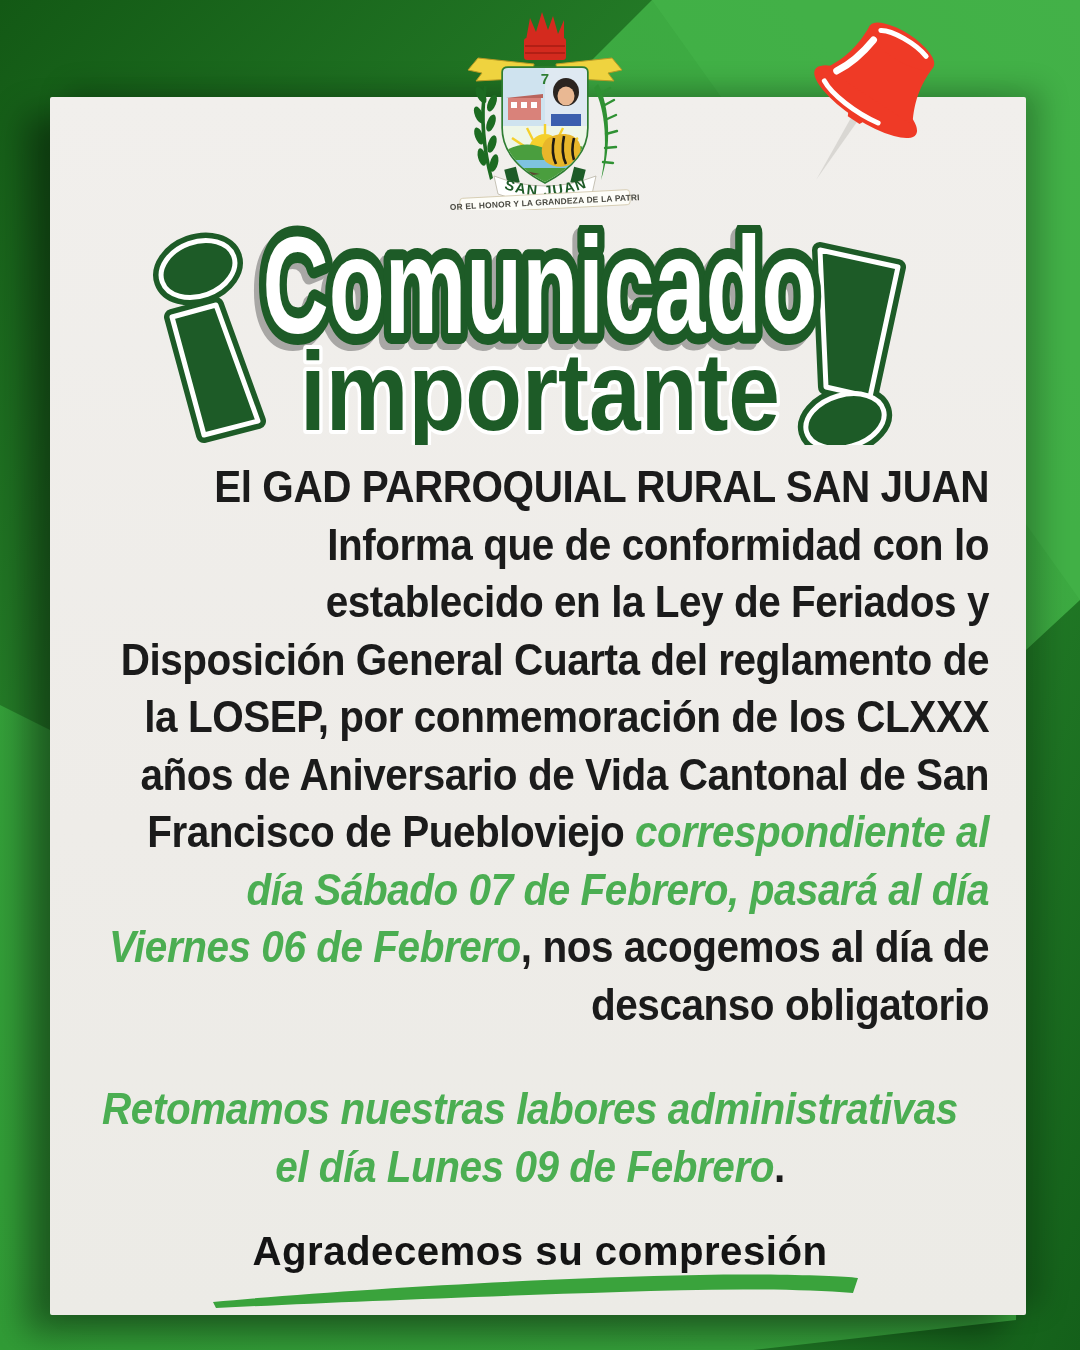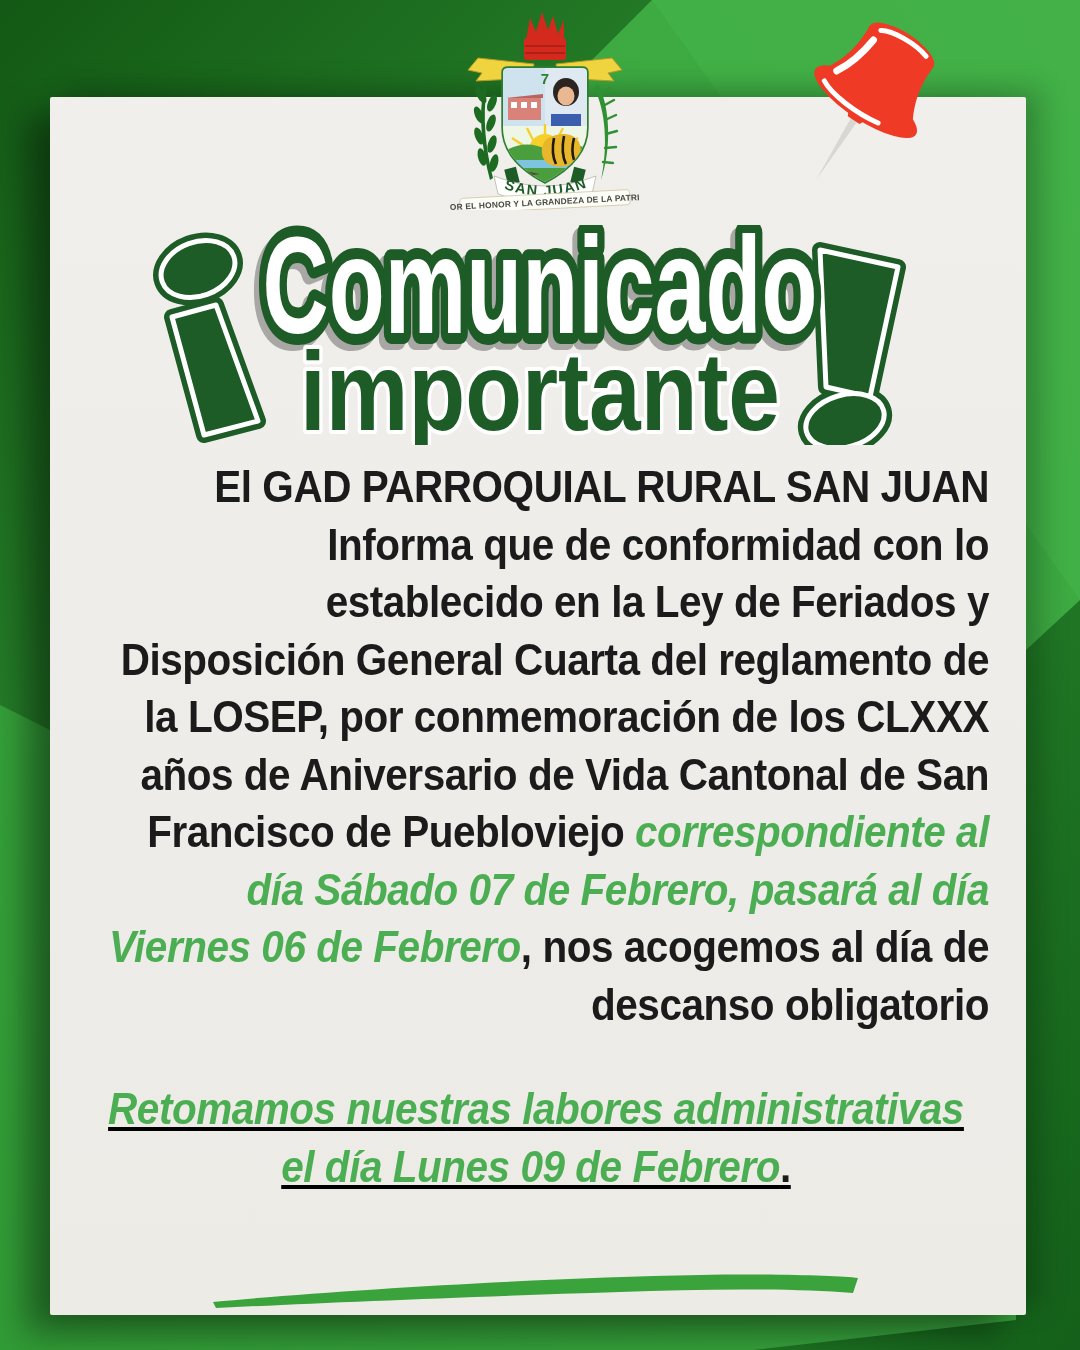--- a/index.html
+++ b/index.html
@@ -12,21 +12,21 @@
         border-radius:2px;}
   .logo{position:absolute;left:450px;top:10px;z-index:3;}
   .pin{position:absolute;left:770px;top:0px;z-index:5;}
   .titleart{position:absolute;left:0px;top:225px;z-index:4;}
   .titleart text{font-family:"Liberation Sans",sans-serif;font-weight:bold;}
   .bodytext{position:absolute;left:52px;top:458px;width:976px;z-index:2;text-align:right;}
   .bl{white-space:nowrap;line-height:57.5px;font-size:44px;font-weight:bold;
       letter-spacing:-0.5px;transform:scaleX(0.92);transform-origin:50% 50%;}
   .blk{color:#1b1b1b;}
   .grn{color:#4bae52;font-style:italic;}
-  .resume{position:absolute;left:48px;top:1080px;width:976px;z-index:2;text-align:center;text-decoration:underline;}
+  .resume{position:absolute;left:42px;top:1080px;width:976px;z-index:2;text-align:center;}
   .footer{position:absolute;left:52px;top:1228px;width:976px;z-index:2;text-align:center;}
   .footer .ft{white-space:nowrap;font-size:41px;font-weight:bold;letter-spacing:0.5px;
       color:#141414;transform:scaleX(0.98);transform-origin:50% 50%;}
   .brush{position:absolute;left:0;top:1262px;z-index:2;}
   .svgtxt-banner{font-family:"Liberation Sans",sans-serif;font-weight:bold;}
 </style>
 </head>
 <body>
 
 <div class="stage">
@@ -202,18 +202,21 @@
     <div class="bl grn">día Sábado 07 de Febrero, pasará al día</div>
     <div class="bl"><span class="grn">Viernes 06 de Febrero</span><span class="blk">, nos acogemos al día de</span></div>
     <div class="bl blk">descanso obligatorio</div>
   </div>
 
   <div class="resume">
     <div class="bl grn">Retomamos nuestras labores administrativas</div>
     <div class="bl"><span class="grn">el día Lunes 09 de Febrero</span><span class="blk">.</span></div>
   </div>
 
+  <div class="footer">
+    <div class="ft">Agradecemos su compresión</div>
+  </div>
 
   <svg class="brush" width="1080" height="60" viewBox="0 0 1080 60">
     <path d="M213,40 C340,28 540,16 700,13 C775,11.5 840,14 858,16 L853,31 C790,26 700,27 620,30 C460,35 320,41 216,46 Z" fill="#3aa33c"></path>
   </svg>
 
 </div>
 
 </body></html>

